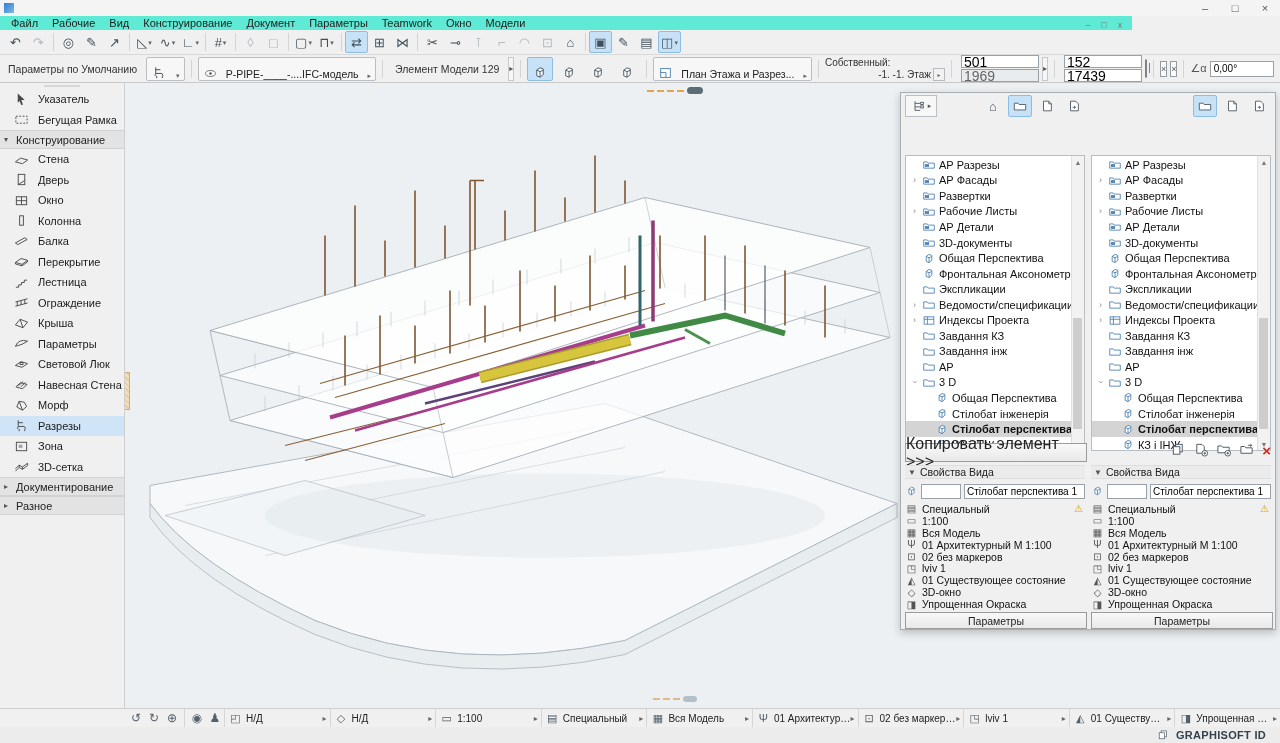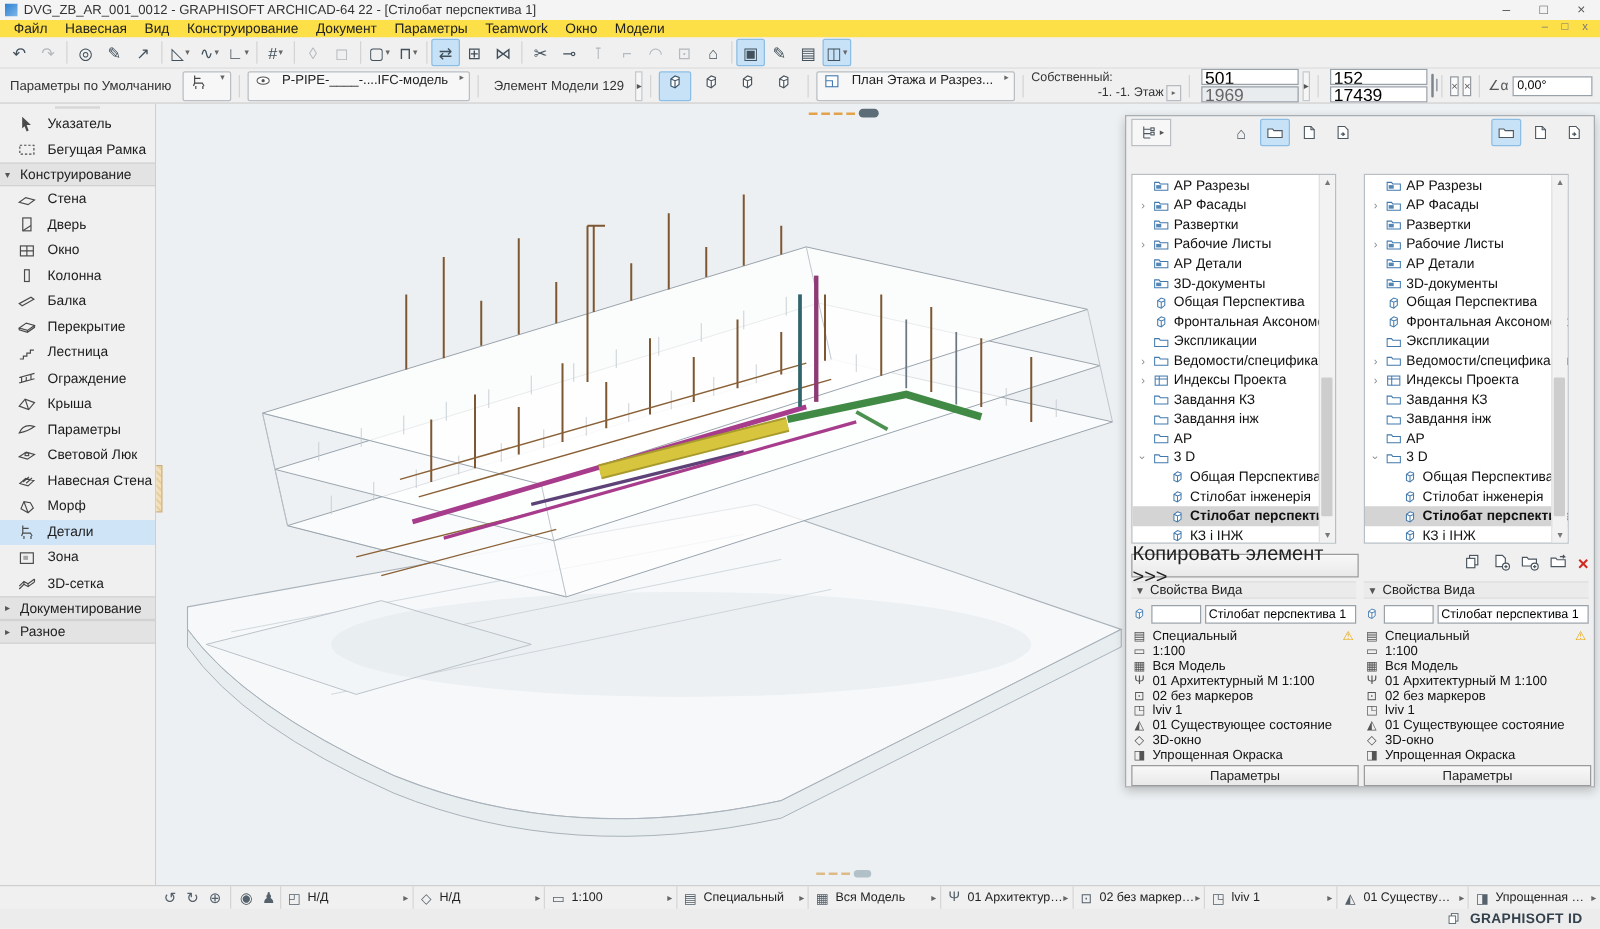--- a/index.html
+++ b/index.html
@@ -5,38 +5,38 @@
   html,body{margin:0;padding:0}
   body{width:1280px;height:743px;position:relative;overflow:hidden;
        font-family:"Liberation Sans",sans-serif;font-size:11px;color:#222;background:#f0f0f0;}
   
   #titlebar{position:absolute;left:0;top:0;width:1280px;height:16px;background:#f4f4f4;
             display:flex;align-items:center;padding-left:4px;box-sizing:border-box}
   #app-icon{width:10px;height:10px;background:linear-gradient(135deg,#2e7fd2,#7db8e8);margin-right:5px}
   #title-text{font-size:10.5px;color:#333;white-space:nowrap}
   .wctl{margin-left:auto;display:flex}
   .wbtn{width:30px;height:16px;display:flex;align-items:center;justify-content:center;color:#555;font-size:11px}
-  #menubar{position:absolute;left:0;top:16px;width:1280px;height:14px;background:#fde047;display:flex;align-items:flex-start;padding-left:4px;box-sizing:border-box}
+  #menubar{position:absolute;left:0;top:16px;width:1132px;height:14px;background:#5eead4;display:flex;align-items:flex-end;padding-left:4px;box-sizing:border-box}
   .menu-item{padding:0 7px;font-size:11px;color:#222;line-height:14px}
   .mdi{margin-left:auto;display:flex;margin-right:4px}
   .mdi span{width:16px;text-align:center;font-size:9px;color:#777}
   
   #toolbar1{position:absolute;left:0;top:30px;width:1280px;height:25px;background:#f0f0f0;
             border-bottom:1px solid #dadada;display:flex;align-items:center;padding-left:4px;box-sizing:border-box}
   .icon-btn{min-width:21px;height:20px;display:flex;align-items:center;justify-content:center;
             color:#41505b;font-size:13px;border:1px solid transparent;border-radius:2px;line-height:1}
   .icon-btn.active{background:#c7e2f7;border-color:#8cbde4}
   .icon-btn.dim{color:#b3b9be}
   .ddm{font-size:7px;color:#666;margin-left:1px}
   .sep{width:1px;height:18px;background:#d4d4d4;margin:0 3px;flex:none}
   
   #infobox{position:absolute;left:0;top:55px;width:1280px;height:28px;background:#f0f0f0;
            border-bottom:1px solid #c9c9c9;display:flex;align-items:center;padding:0 2px;box-sizing:border-box;gap:3px}
   .ib-label{font-size:10.5px;color:#333;padding:0 6px;white-space:nowrap}
-  .ib-btn{height:22px;display:flex;align-items:flex-start;gap:8px;padding:0 4px;border:1px solid transparent;border-radius:2px;background:transparent;white-space:nowrap;font-size:10.5px;color:#222}
+  .ib-btn{height:22px;display:flex;align-items:flex-end;gap:8px;padding:0 4px;border:1px solid transparent;border-radius:2px;background:transparent;white-space:nowrap;font-size:10.5px;color:#222}
   .ib-btn.boxed{border-color:#b9bfc4;background:#f7f7f7}
   .ib-btn.active{background:#c7e2f7;border-color:#8cbde4}
   .arrow-btn{width:11px;height:22px;display:flex;align-items:center;justify-content:center;font-size:8px;color:#555;border:1px solid #c4c9cd;background:#f6f6f6}
   .stack{display:flex;flex-direction:column;gap:1px}
   .stack input{width:72px;height:11px;border:1px solid #9aa2a9;font-size:14px;font-family:"Liberation Sans",sans-serif;padding:0 2px;background:#fff}
   .stack input.dis{background:#e9ecee;color:#666}
   .own-block{display:flex;flex-direction:column;justify-content:center;min-width:120px}
   .own-block .l1{font-size:10px;color:#333}
   .own-block .l2{font-size:10px;color:#333;text-align:right;display:flex;justify-content:flex-end;align-items:center;gap:2px}
   .tiny-btn{width:10px;height:11px;border:1px solid #b5bbc0;background:#f2f2f2;font-size:6px;color:#666;display:flex;align-items:center;justify-content:center}
@@ -75,21 +75,21 @@
   #org-close{margin-left:auto;width:14px;height:12px;background:#e6e6e6;border:1px solid #cfcfcf}
   #org-toolbar{height:26px;display:flex;align-items:center;padding:0 4px;gap:4px}
   .org-tbgroup{display:flex;align-items:center;gap:3px}
   #org-toolbar .half{width:184px;display:flex;align-items:center}
   .chooser{width:30px;height:20px;border:1px solid #b9bfc4;background:#f7f7f7;display:flex;align-items:center;justify-content:center;gap:2px}
   .oicon{width:22px;height:20px;display:flex;align-items:center;justify-content:center;border:1px solid transparent;border-radius:2px;color:#4b5660;font-size:13px}
   .oicon.active{background:#c7e2f7;border-color:#8cbde4}
   .org-col{position:absolute;top:46px;width:180px;height:486px}
   #org-col-left{left:4px}
   #org-col-right{left:190px}
-  .tree{position:absolute;left:0;top:0;width:164px;height:296px;background:#fff;border:1px solid #b7bec4;box-sizing:border-box;overflow:hidden}
+  .tree{position:absolute;left:0;top:16px;width:180px;height:296px;background:#fff;border:1px solid #b7bec4;box-sizing:border-box;overflow:hidden}
   .tree-rows{position:absolute;left:0;top:1px;right:12px;bottom:0}
   .trow{height:15.55px;display:flex;align-items:center;padding-left:4px;gap:3px;box-sizing:border-box;white-space:nowrap}
   .trow .exp{display:inline-block;width:9px;color:#8a8a8a;font-size:9px;text-align:center;flex:none}
   .trow .exp.open{transform:rotate(90deg)}
   .trow .sicon{width:14px;height:13px;color:#4179ad;flex:none}
   .trow .tlabel{font-size:11px;color:#111}
   .trow.sel{background:#d4d4d4}
   .trow.sel .tlabel{font-weight:bold}
   .vscroll{position:absolute;right:0;top:0;width:12px;height:100%;background:#f2f2f2;border-left:1px solid #e0e0e0}
   .vscroll .sb{position:absolute;left:0;width:100%;height:12px;display:flex;align-items:center;justify-content:center;font-size:7px;color:#777;background:#f2f2f2}
@@ -248,31 +248,30 @@
       </symbol>
     <symbol id="sym-plan" viewBox="0 0 16 16">
         <rect x="2.5" y="3" width="11" height="10" fill="#fff" stroke="currentColor"></rect>
         <path d="M2.5,7.5 h6 v5.5" fill="none" stroke="currentColor"></path>
       </symbol>
   </defs>
 </svg>
 
 <div id="titlebar">
   <div id="app-icon"></div>
-  <span id="title-text">DVG_ZB_AR_001_0012 - GRAPHISOFT ARCHICAD-64 22 - [Стілобат перспектива 1]</span>
   <div class="wctl">
     <span class="wbtn">–</span>
     <span class="wbtn">□</span>
     <span class="wbtn">×</span>
   </div>
 </div>
 
 <div id="menubar">
   <span class="menu-item">Файл</span>
-    <span class="menu-item">Навесная</span>
+    <span class="menu-item">Рабочие</span>
     <span class="menu-item">Вид</span>
     <span class="menu-item">Конструирование</span>
     <span class="menu-item">Документ</span>
     <span class="menu-item">Параметры</span>
     <span class="menu-item">Teamwork</span>
     <span class="menu-item">Окно</span>
     <span class="menu-item">Модели</span>
     <div class="mdi">
     <span>–</span>
     <span>□</span>
@@ -503,21 +502,21 @@
       <div class="tbx-row">
         <svg class="sicon " viewBox="0 0 16 16">
           <use href="#sym-morph"></use>
         </svg>
         <span class="tbx-label">Морф</span>
       </div>
       <div class="tbx-row sel">
         <svg class="sicon " viewBox="0 0 16 16">
           <use href="#sym-object"></use>
         </svg>
-        <span class="tbx-label">Детали</span>
+        <span class="tbx-label">Разрезы</span>
       </div>
       <div class="tbx-row">
         <svg class="sicon " viewBox="0 0 16 16">
           <use href="#sym-zone"></use>
         </svg>
         <span class="tbx-label">Зона</span>
       </div>
       <div class="tbx-row">
         <svg class="sicon " viewBox="0 0 16 16">
           <use href="#sym-mesh"></use>

